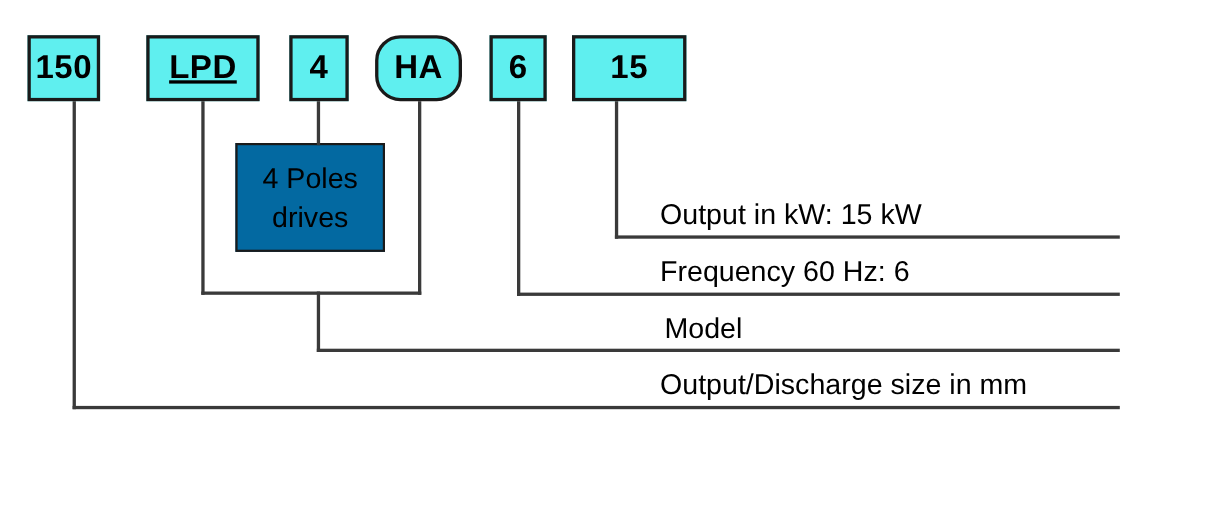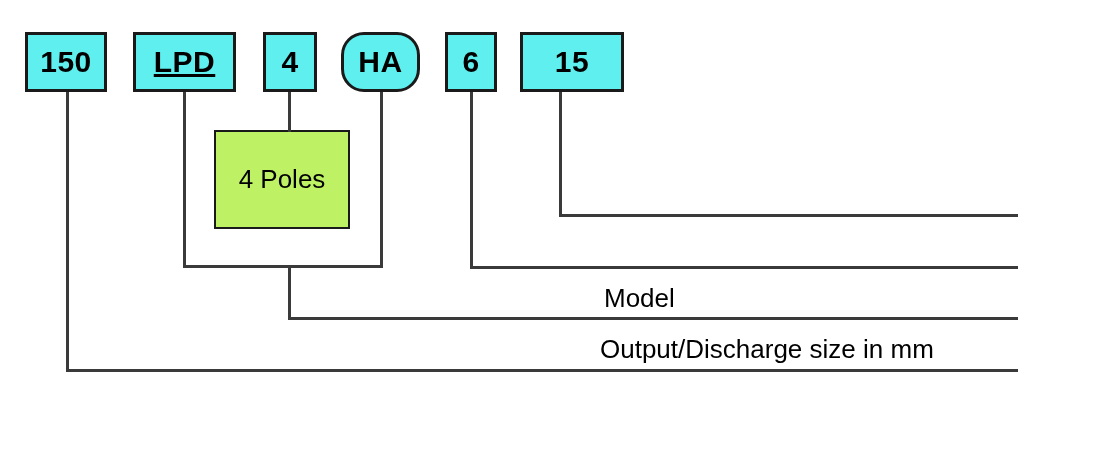--- a/index.html
+++ b/index.html
@@ -30,21 +30,21 @@
     color: #000000;
     font-weight: bold;
     font-size: 30px;
     line-height: 1;
     letter-spacing: 0.5px;
   }
   
   .note-box {
     position: absolute;
     box-sizing: border-box;
-    background: #bef264;
+    background: #0369a1;
     border: 2px solid #1a1a1a;
     display: flex;
     flex-direction: column;
     align-items: center;
     justify-content: center;
     color: #000000;
     font-size: 26px;
     line-height: 1.32;
     text-align: center;
   }
@@ -66,52 +66,55 @@
     font-size: 26px;
     line-height: 1;
     white-space: nowrap;
   }
 </style>
 </head>
 <body>
 
 <div id="canvas">
 
-  <div class="code-box" style="left:25px;  top:32px; width:82px;  height:60px;">150</div>
+  <div class="code-box" style="left:25px;  top:32px; width:66px;  height:60px;">150</div>
 
   <div class="code-box" style="left:133px; top:32px; width:103px; height:60px;text-decoration:underline;">LPD</div>
 
   <div class="code-box" style="left:263px; top:32px; width:54px;  height:60px;">4</div>
 
   <div class="code-box" style="left:341px; top:32px; width:79px;  height:60px;border-radius:23px;">HA</div>
 
   <div class="code-box" style="left:445px; top:32px; width:52px;  height:60px;">6</div>
 
   <div class="code-box" style="left:520px; top:32px; width:104px;  height:60px;">15</div>
 
   <div class="note-box" style="left:214px; top:130px; width:136px; height:99px;">
     <span>4 Poles</span>
+    <span>drives</span>
   </div>
 
   <div class="vline" style="left:559px; top:92px;  height:125px;"></div>
   <div class="hline" style="left:559px; top:214px; width:459px;"></div>
 
   <div class="vline" style="left:470px; top:92px;  height:177px;"></div>
   <div class="hline" style="left:470px; top:266px; width:548px;"></div>
 
   <div class="vline" style="left:288px; top:92px;  height:40px;"></div>
 
   <div class="vline" style="left:183px; top:92px;  height:176px;"></div>
   <div class="vline" style="left:380px; top:92px;  height:176px;"></div>
   <div class="hline" style="left:183px; top:265px; width:200px;"></div>
   <div class="vline" style="left:288px; top:265px; height:55px;"></div>
   <div class="hline" style="left:288px; top:317px; width:730px;"></div>
 
   <div class="vline" style="left:66px;  top:92px;  height:280px;"></div>
   <div class="hline" style="left:66px;  top:369px; width:952px;"></div>
 
+  <div class="desc" style="left:600px; top:182px;">Output in kW: 15 kW</div>
 
+  <div class="desc" style="left:600px; top:233px;">Frequency 60 Hz: 6</div>
 
   <div class="desc" style="left:604px; top:285px;">Model</div>
 
   <div class="desc" style="left:600px; top:336px;">Output/Discharge size in mm</div>
 
 </div>
 
 </body></html>

